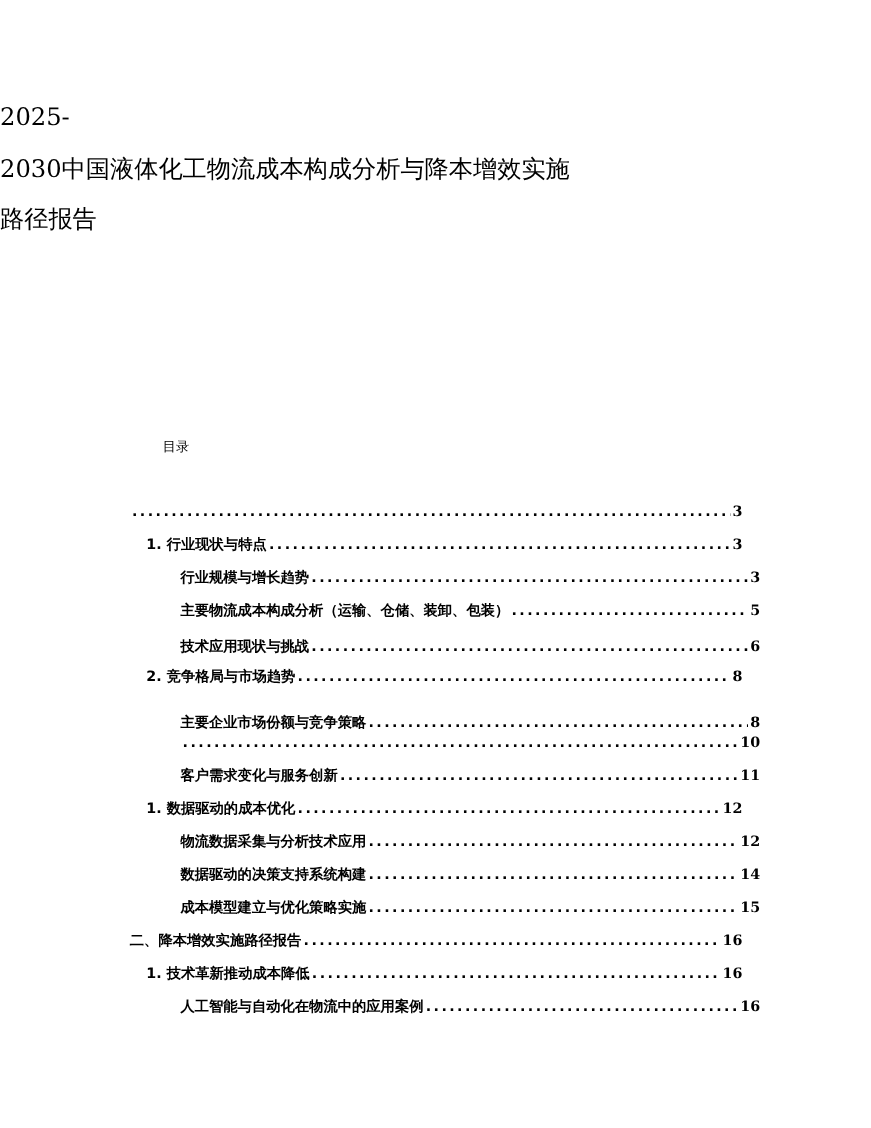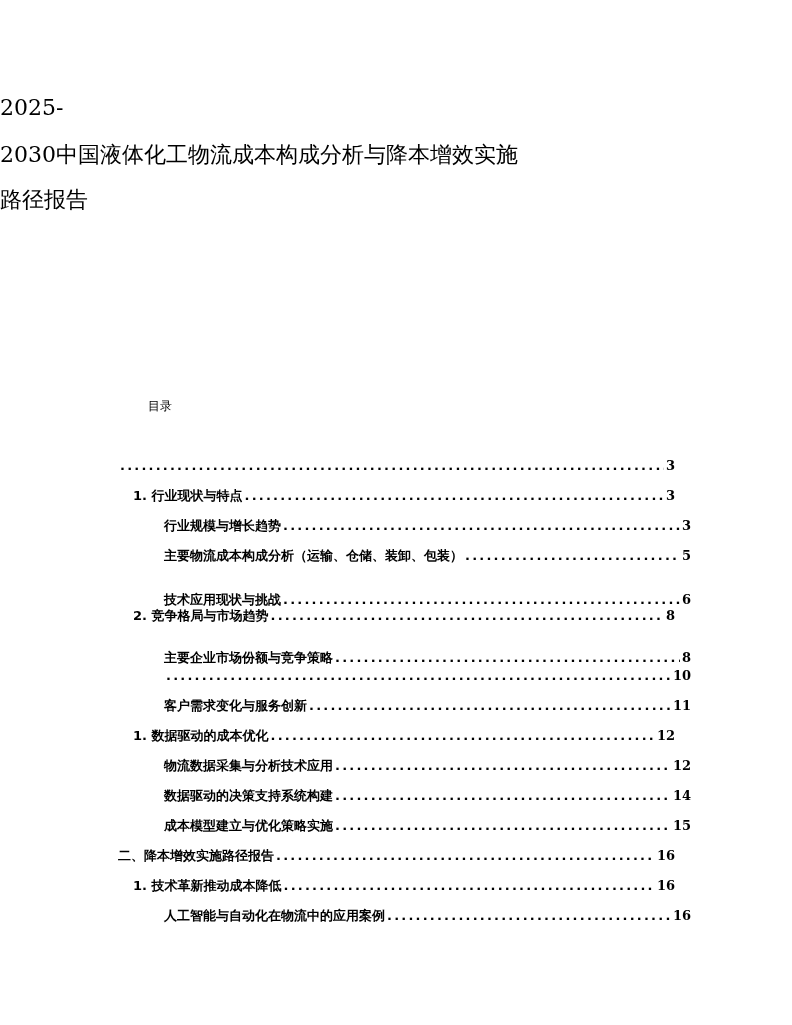--- a/index.html
+++ b/index.html
@@ -57,21 +57,21 @@
     <div class="toc-row lvl3" style="top:60px">
         <span class="label">行业规模与增长趋势</span>
         <span class="dots">....................................................................................................</span>
         <span class="page">3</span>
       </div>
     <div class="toc-row lvl3" style="top:90px">
         <span class="label">主要物流成本构成分析（运输、仓储、装卸、包装）</span>
         <span class="dots">....................................................................................................</span>
         <span class="page">5</span>
       </div>
-    <div class="toc-row lvl3" style="top:134px">
+    <div class="toc-row lvl3" style="top:123px">
         <span class="label">技术应用现状与挑战</span>
         <span class="dots">....................................................................................................</span>
         <span class="page">6</span>
       </div>
     <div class="toc-row lvl2" style="top:150px">
         <span class="label">2.  竞争格局与市场趋势</span>
         <span class="dots">....................................................................................................</span>
         <span class="page">8</span>
       </div>
     <div class="toc-row lvl3" style="top:192px">

